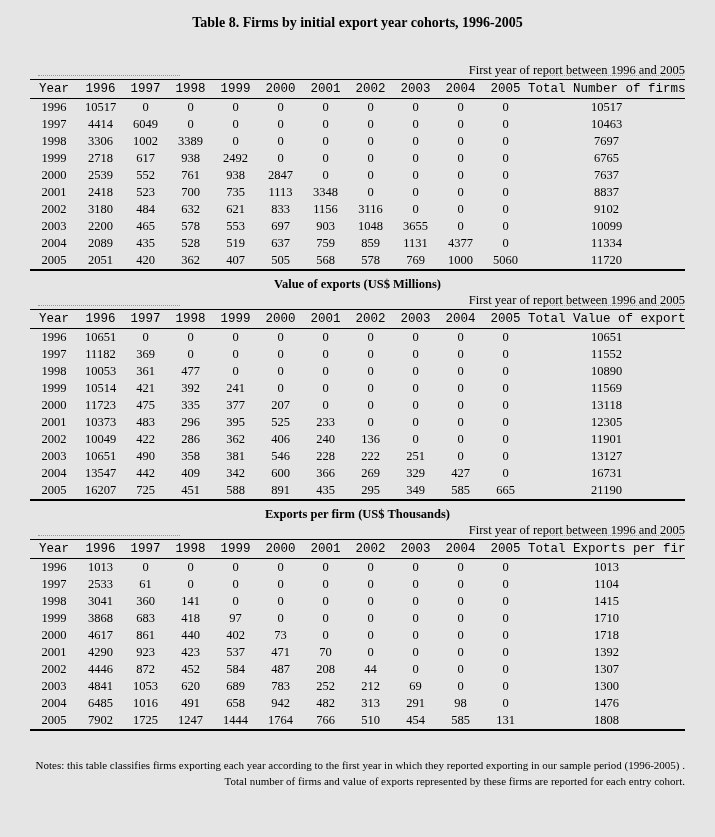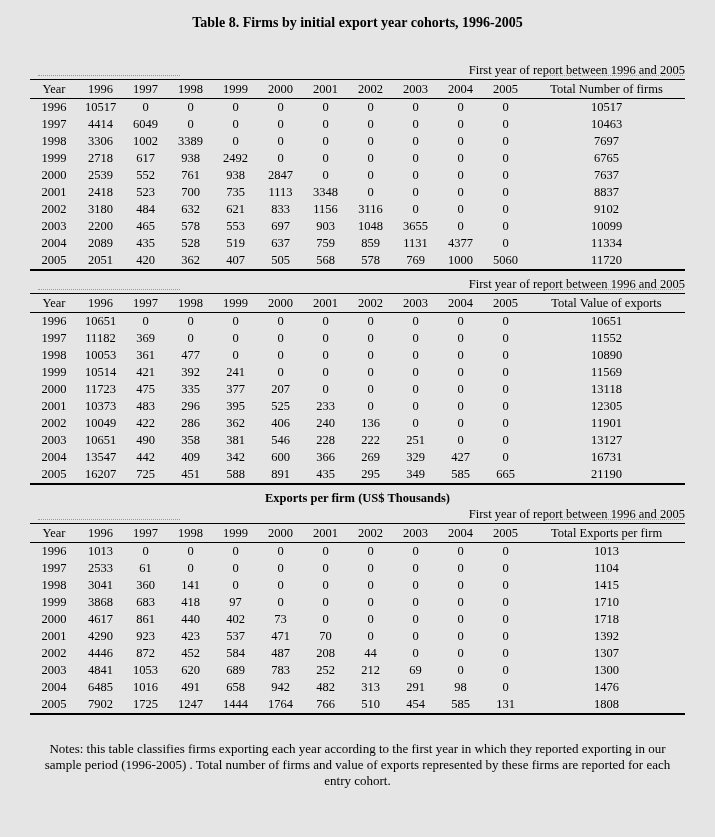--- a/index.html
+++ b/index.html
@@ -58,27 +58,27 @@
   table.data-table th, table.data-table td {
     font-weight: normal;
     font-size: 12.5px;
     text-align: center;
     padding: 0;
     height: 17px;
     line-height: 17px;
     white-space: nowrap;
     overflow: hidden;
   }
-  table.data-table th { height: 18px; }
+  table.data-table th { height: 18px; font-family: Liberation Mono, monospace; }
   .notes {
     width: 655px;
     margin: 26px auto 0 auto;
-    font-size: 13px;
+    font-size: 11px;
     line-height: 16px;
-    text-align: center;
+    text-align: right;
   }
 </style>
 </head>
 <body>
 
 <div class="page">
 
   <div class="doc-title">Table 8. Firms by initial export year cohorts, 1996-2005</div>
 
   <section class="table-block">
@@ -253,20 +253,21 @@
             <td>769</td>
             <td>1000</td>
             <td>5060</td>
             <td>11720</td>
           </tr>
         </tbody>
       </table>
   </section>
 
   <section class="table-block">
+    <div class="tbl-title">Value of exports (US$ Millions)</div>
     <div class="tbl-subtitle">First year of report between 1996 and 2005</div>
     <table class="data-table">
         <colgroup>
           <col style="width: 48px;">
           <col style="width: 45px;">
           <col style="width: 45px;">
           <col style="width: 45px;">
           <col style="width: 45px;">
           <col style="width: 45px;">
           <col style="width: 45px;">

